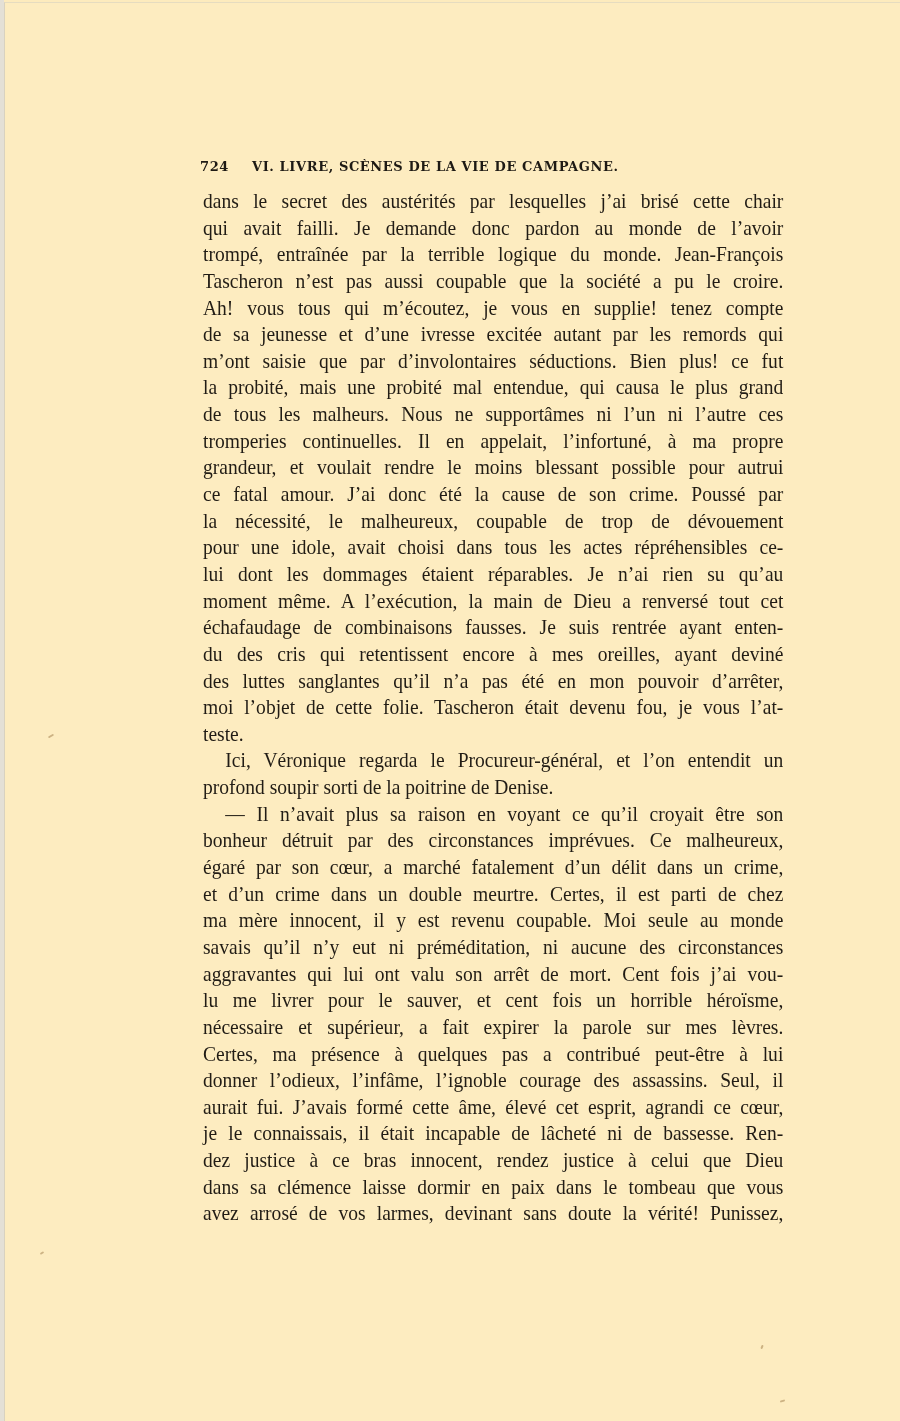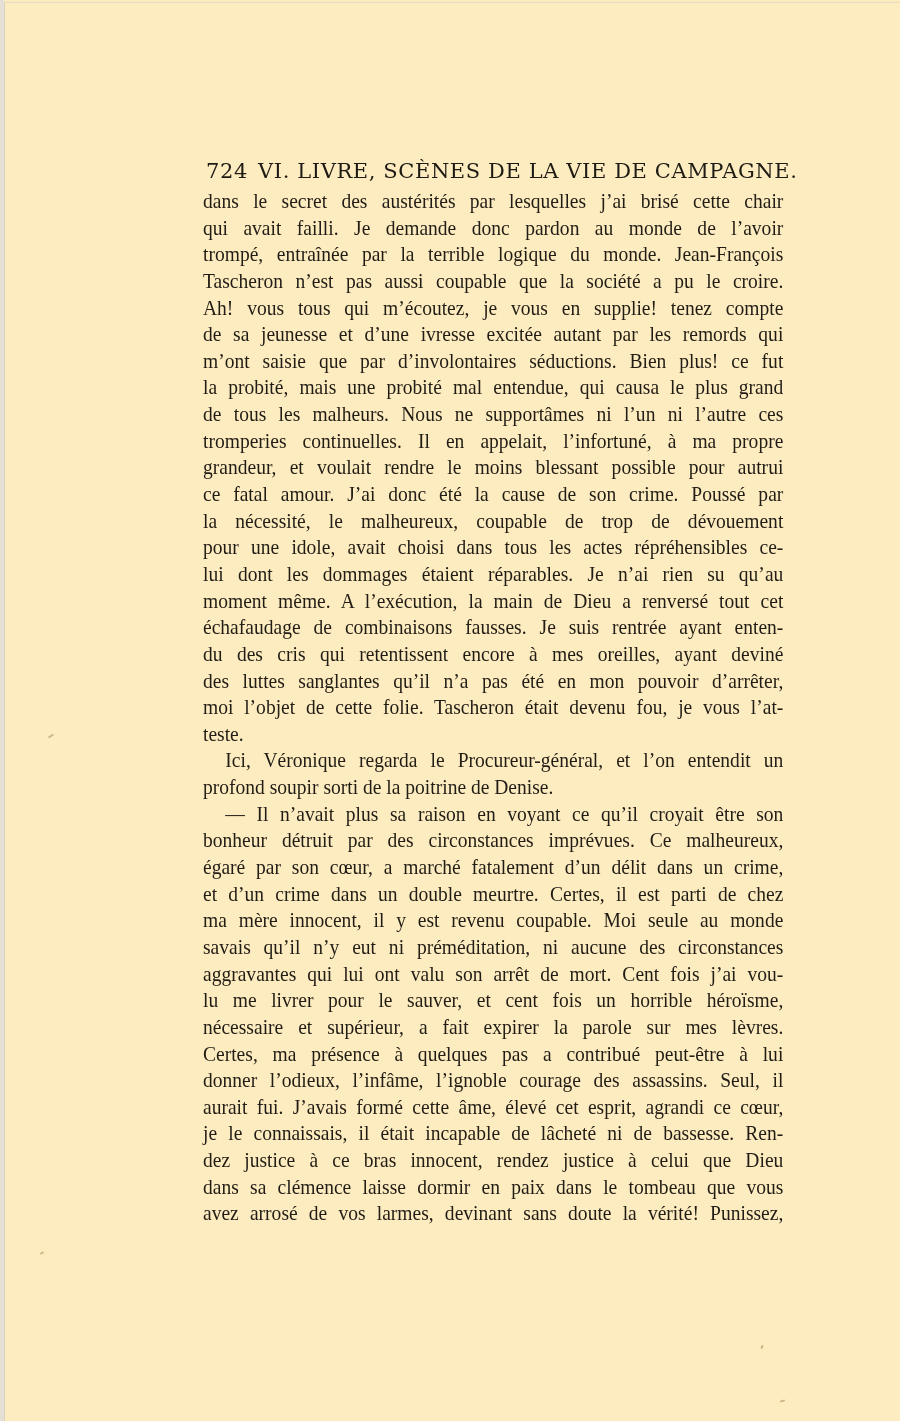--- a/index.html
+++ b/index.html
@@ -24,27 +24,27 @@
       border-top: 1px solid #e6dcc0;
     }
     .edge-left {
       position: absolute;
       left: 0; top: 0;
       width: 4px; height: 1421px;
       background: #e4e0d6;
     }
     .running-head {
       position: absolute;
-      left: 206px;
+      left: 200px;
       top: 159px;
       width: 580px;
       height: 24px;
       font-family: "DejaVu Serif", serif;
-      font-weight: normal;
-      font-size: 21px;
+      font-weight: bold;
+      font-size: 13px;
       color: #1e1a14;
       letter-spacing: 0.6px;
       white-space: nowrap;
     }
     .running-head .folio {
       display: inline-block;
       width: 52px;
     }
     .text-block {
       position: absolute;

